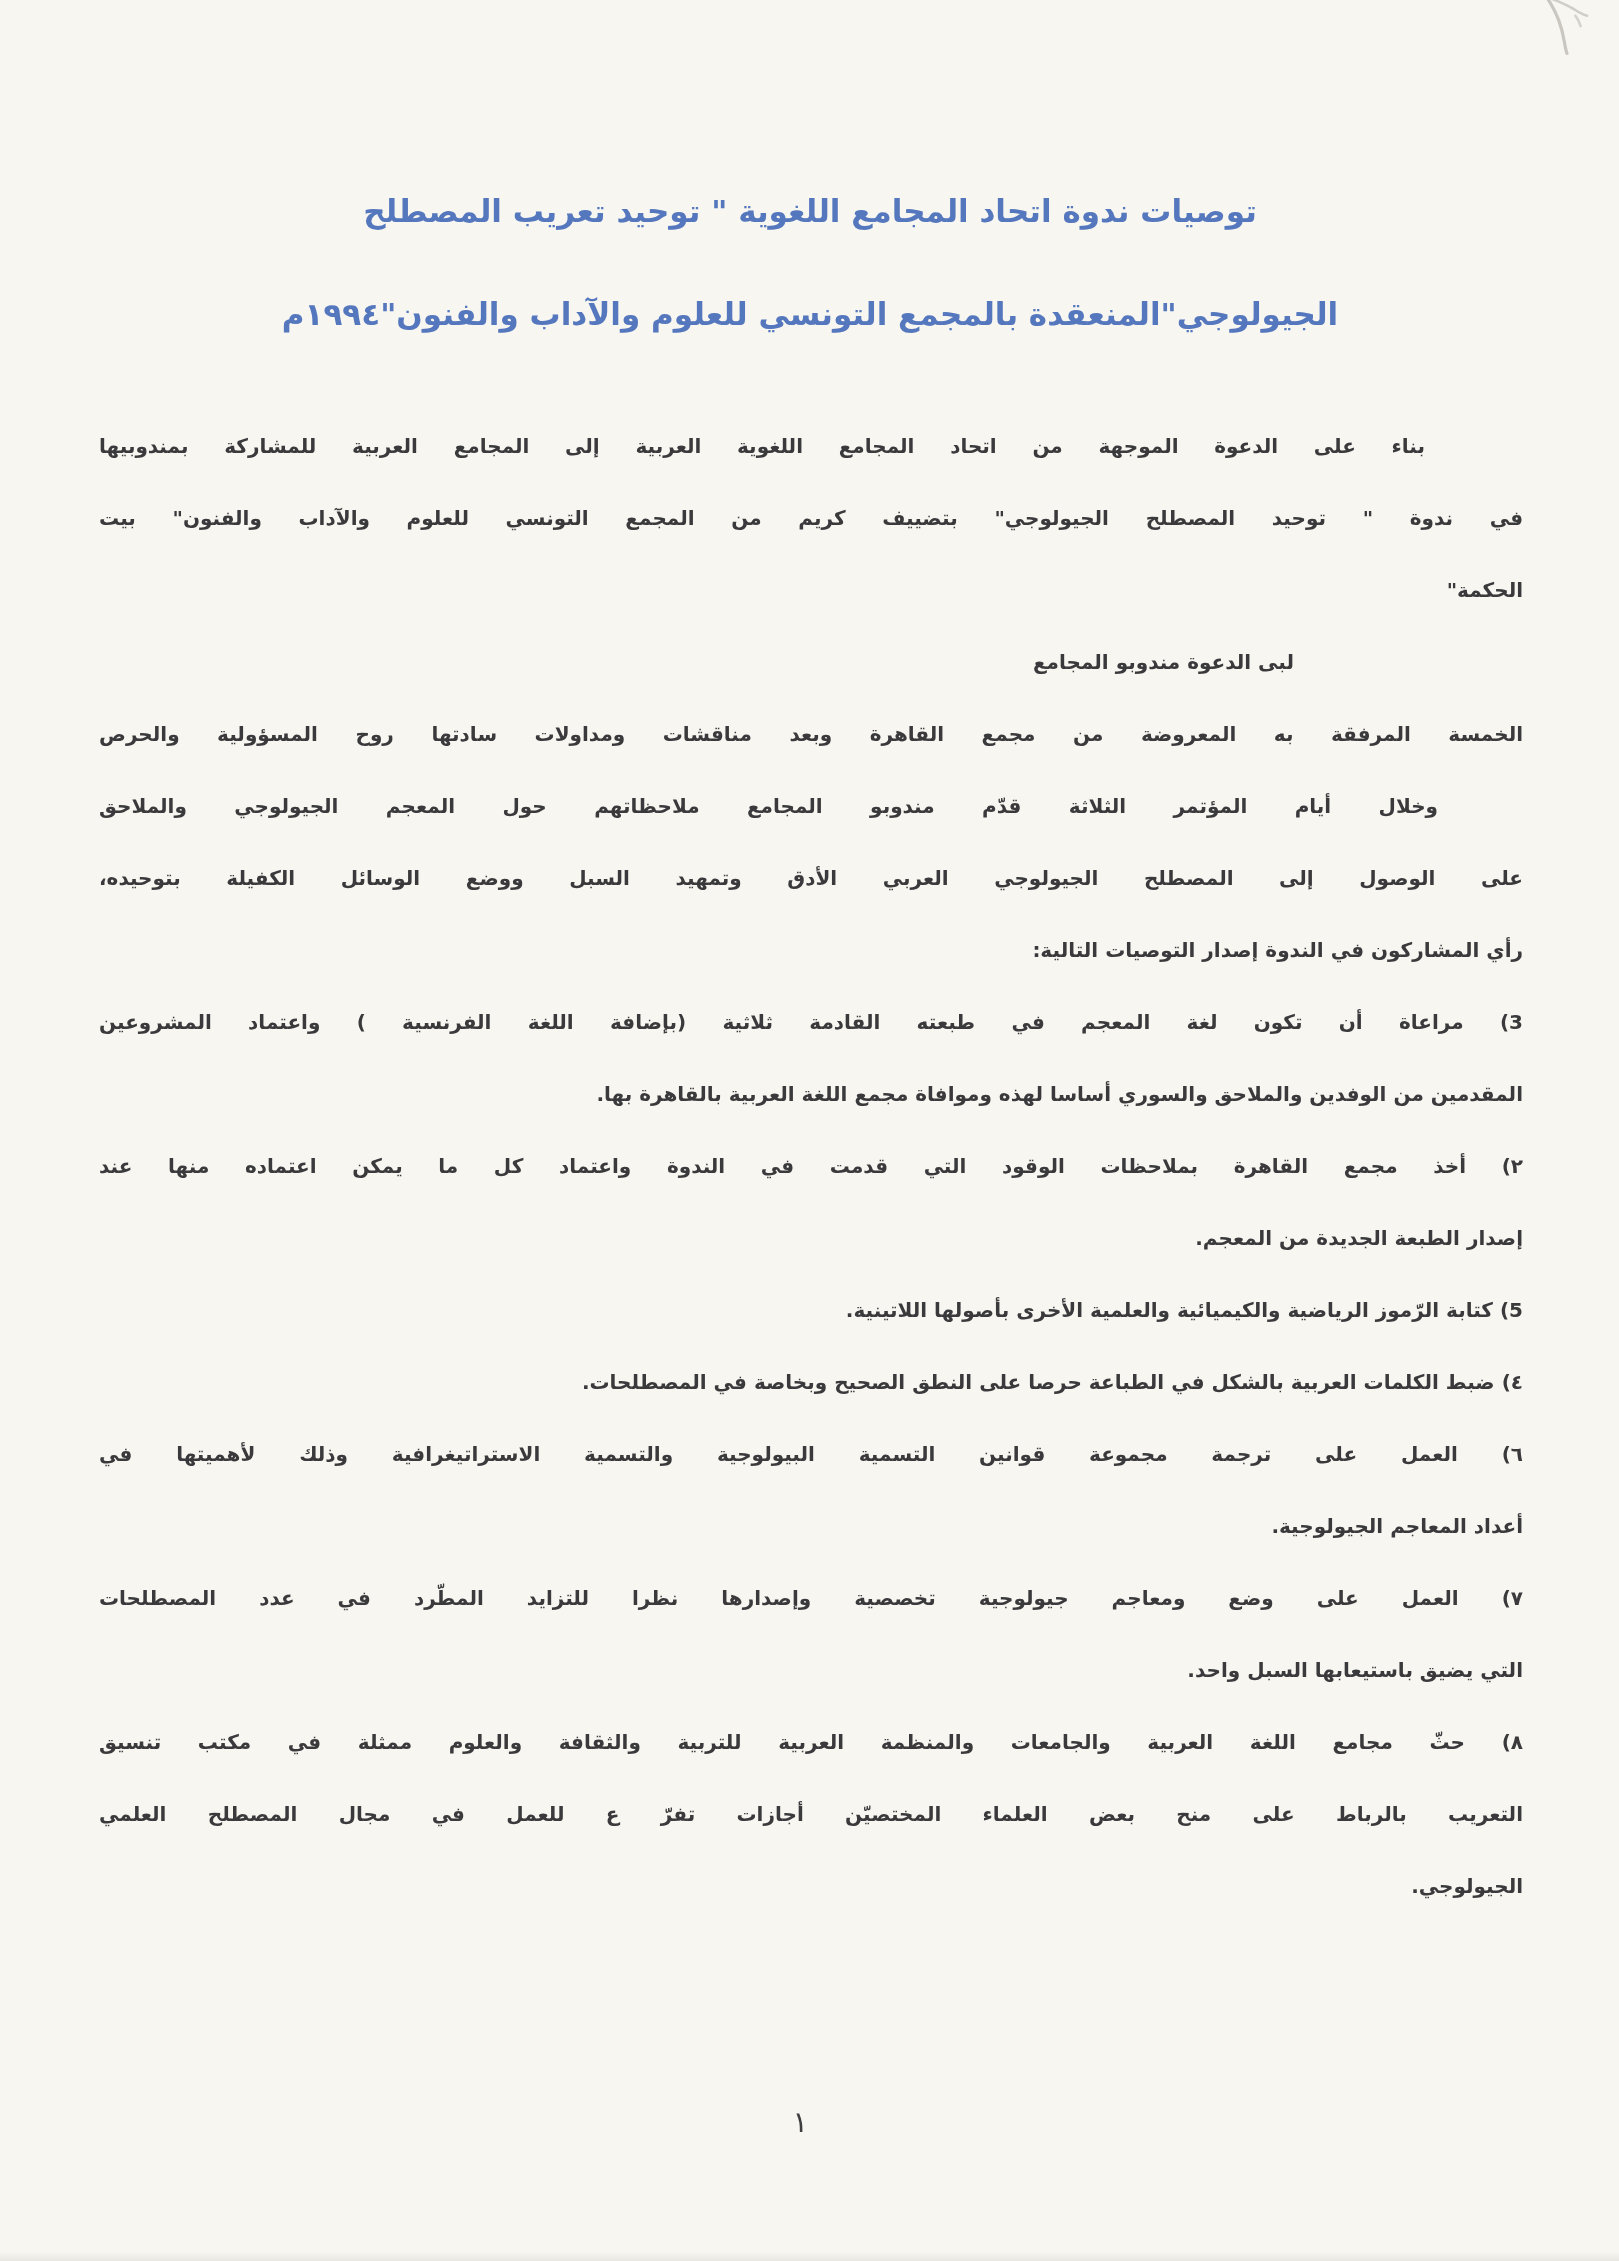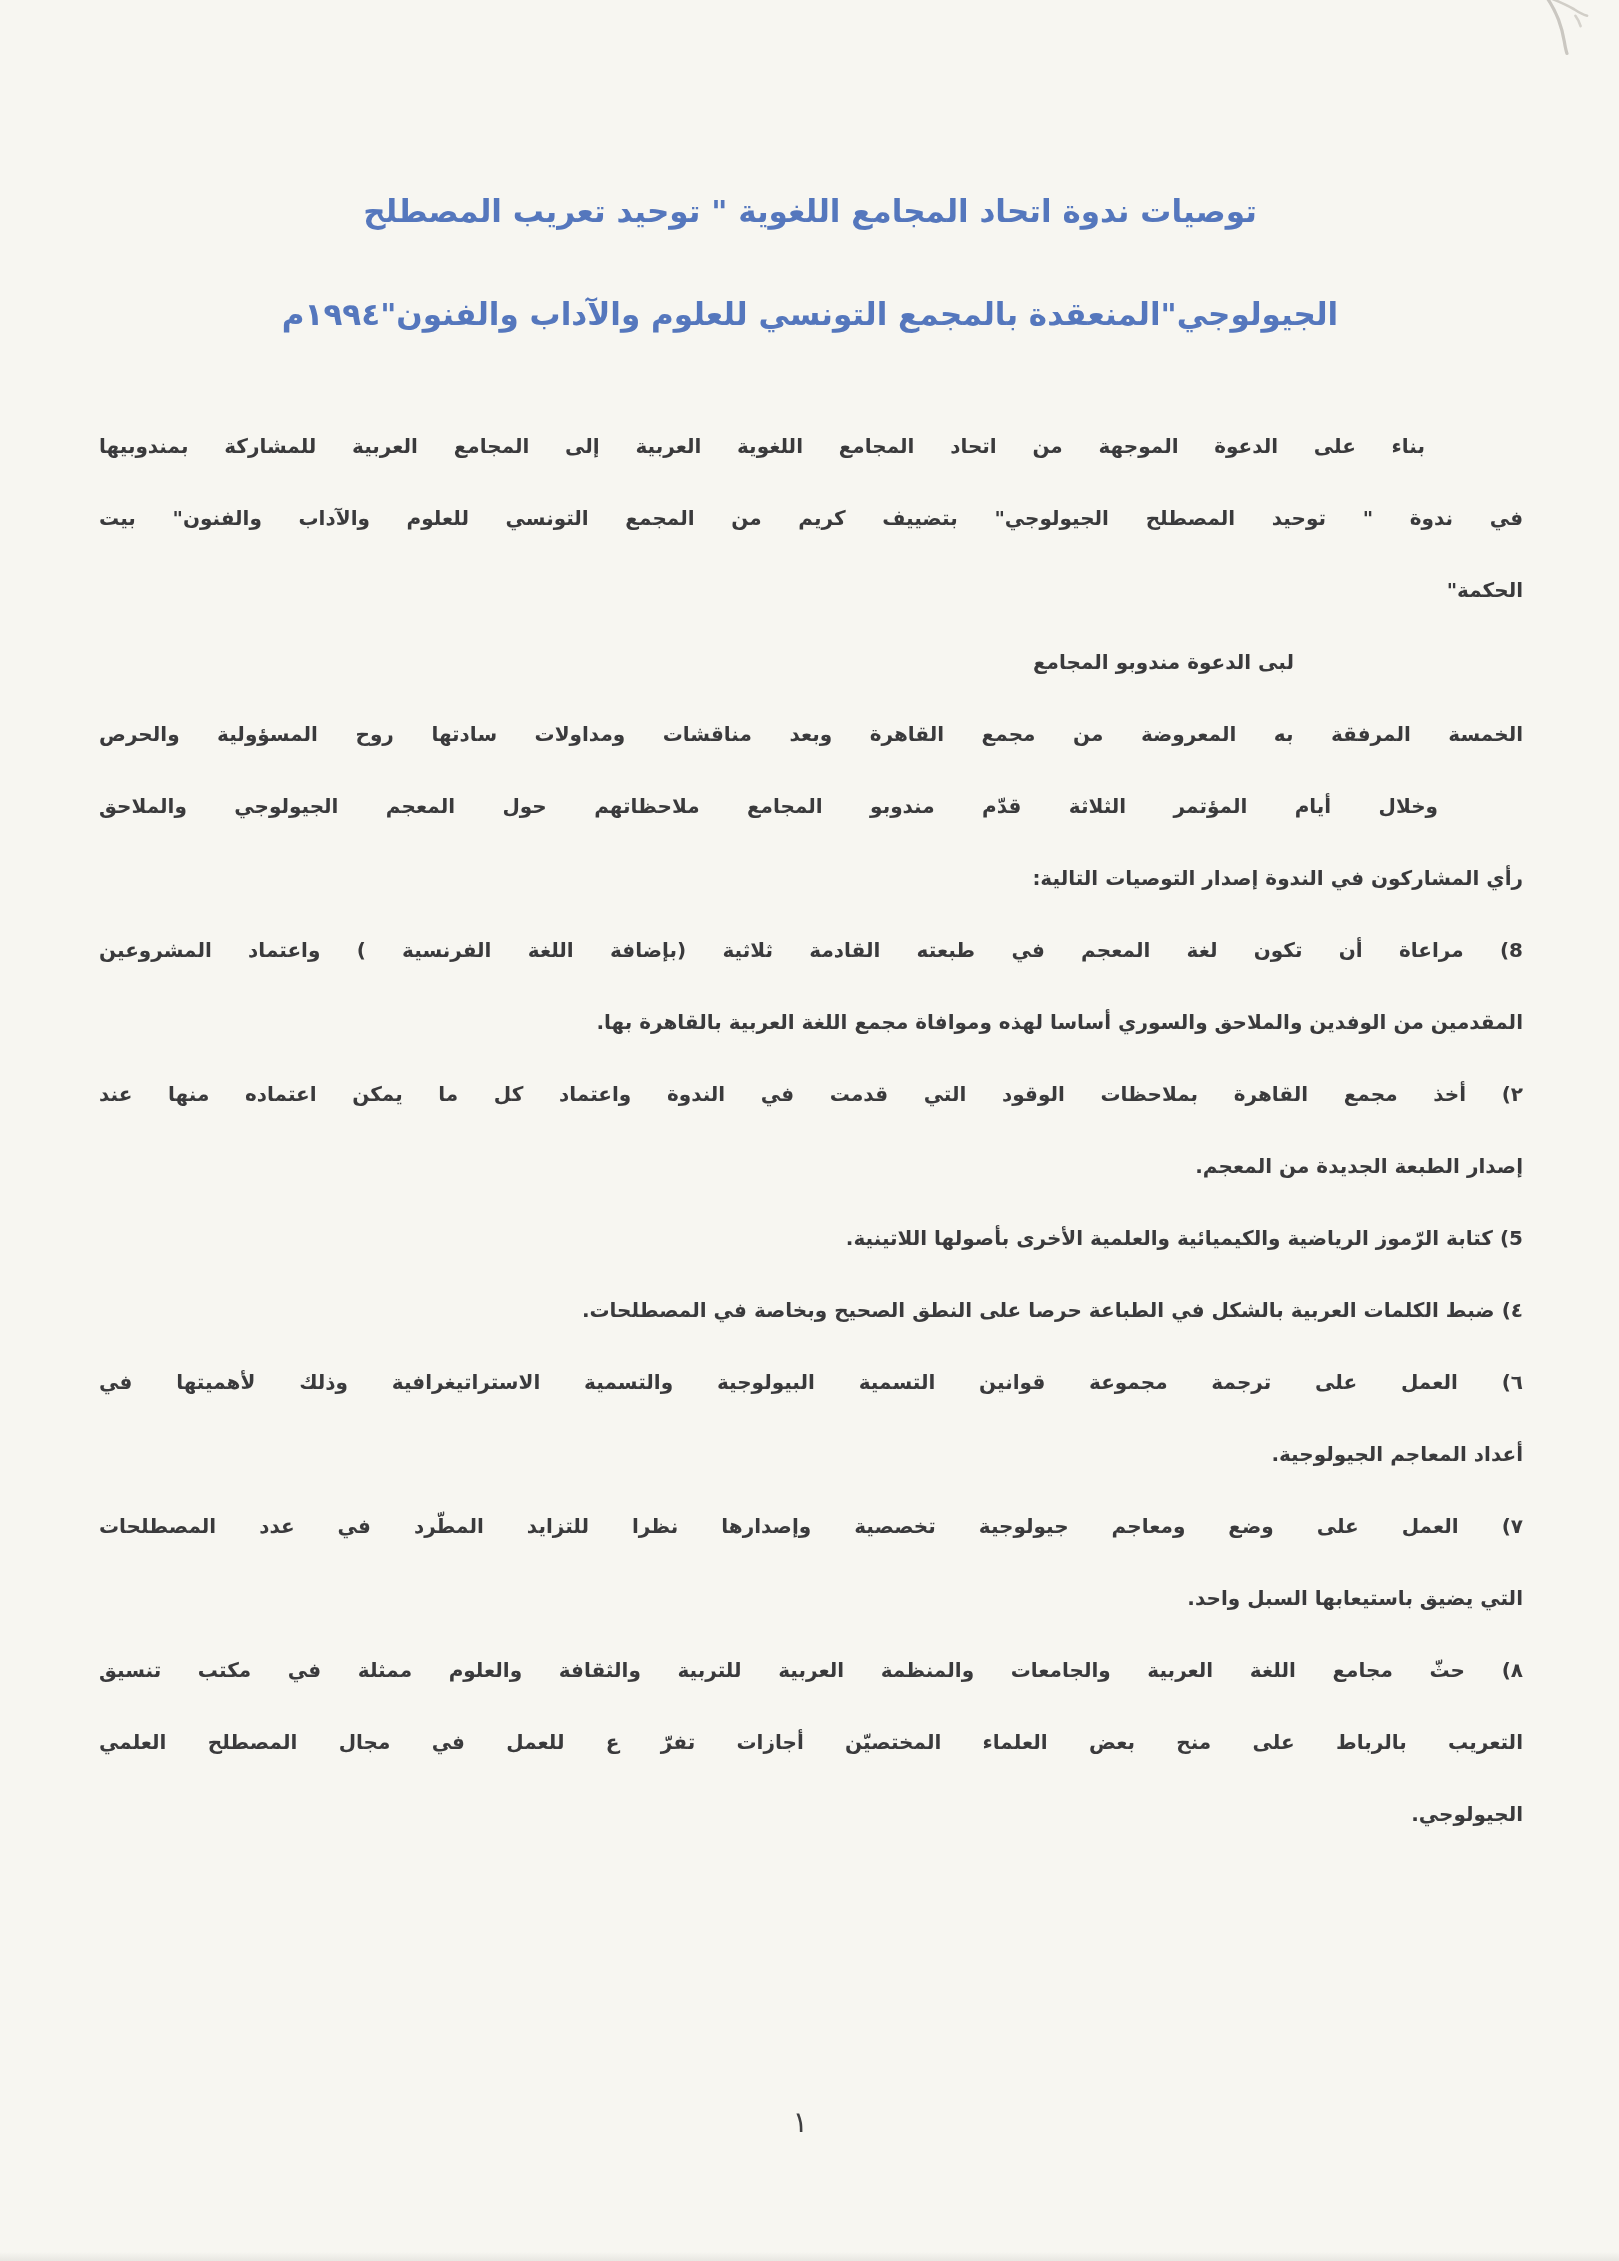--- a/index.html
+++ b/index.html
@@ -82,22 +82,23 @@
       <div class="t-line">الجيولوجي"المنعقدة بالمجمع التونسي للعلوم والآداب والفنون"١٩٩٤م</div>
     </div>
 
   <div class="body-block" id="body-block" style="color: rgb(58, 58, 60);">
       <div class="b-line justify" style="padding-right: 98px;">بناء على الدعوة الموجهة من اتحاد المجامع اللغوية العربية إلى المجامع العربية للمشاركة بمندوبيها</div>
       <div class="b-line justify">في ندوة " توحيد المصطلح الجيولوجي" بتضييف كريم من المجمع التونسي للعلوم والآداب والفنون" بيت</div>
       <div class="b-line right">الحكمة"</div>
       <div class="b-line right" style="padding-right: 229px;">لبى الدعوة مندوبو المجامع</div>
       <div class="b-line justify">الخمسة المرفقة به المعروضة من مجمع القاهرة وبعد مناقشات ومداولات سادتها روح المسؤولية والحرص</div>
       <div class="b-line justify" style="padding-right: 85px;">وخلال أيام المؤتمر الثلاثة قدّم مندوبو المجامع ملاحظاتهم حول المعجم الجيولوجي والملاحق</div>
+      <div class="b-line justify">على الوصول إلى المصطلح الجيولوجي العربي الأدق وتمهيد السبل ووضع الوسائل الكفيلة بتوحيده،</div>
       <div class="b-line right">رأي المشاركون في الندوة إصدار التوصيات التالية:</div>
-      <div class="b-line justify">8) مراعاة أن تكون لغة المعجم في طبعته القادمة ثلاثية (بإضافة اللغة الفرنسية ) واعتماد المشروعين</div>
+      <div class="b-line justify">3) مراعاة أن تكون لغة المعجم في طبعته القادمة ثلاثية (بإضافة اللغة الفرنسية ) واعتماد المشروعين</div>
       <div class="b-line right">المقدمين من الوفدين والملاحق والسوري أساسا لهذه وموافاة مجمع اللغة العربية بالقاهرة بها.</div>
       <div class="b-line justify">٢) أخذ مجمع القاهرة بملاحظات الوقود التي قدمت في الندوة واعتماد كل ما يمكن اعتماده منها عند</div>
       <div class="b-line right">إصدار الطبعة الجديدة من المعجم.</div>
       <div class="b-line right">5) كتابة الرّموز الرياضية والكيميائية والعلمية الأخرى بأصولها اللاتينية.</div>
       <div class="b-line right">٤) ضبط الكلمات العربية بالشكل في الطباعة حرصا على النطق الصحيح وبخاصة في المصطلحات.</div>
       <div class="b-line justify">٦) العمل على ترجمة مجموعة قوانين التسمية البيولوجية والتسمية الاستراتيغرافية وذلك لأهميتها في</div>
       <div class="b-line right">أعداد المعاجم الجيولوجية.</div>
       <div class="b-line justify">٧) العمل على وضع ومعاجم جيولوجية تخصصية وإصدارها نظرا للتزايد المطّرد في عدد المصطلحات</div>
       <div class="b-line right">التي يضيق باستيعابها السبل واحد.</div>
       <div class="b-line justify">٨) حثّ مجامع اللغة العربية والجامعات والمنظمة العربية للتربية والثقافة والعلوم ممثلة في مكتب تنسيق</div>

